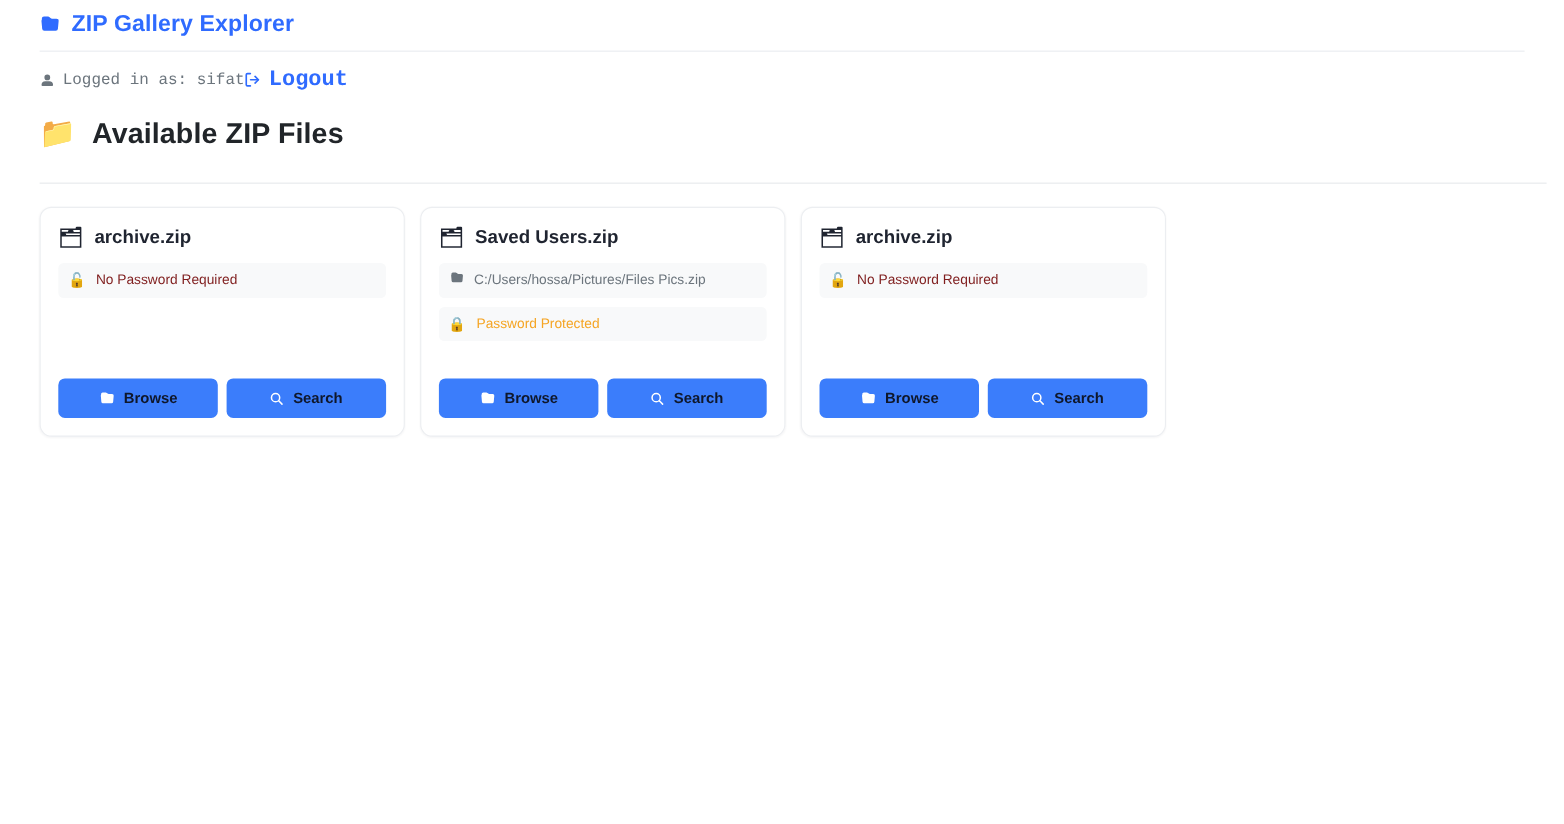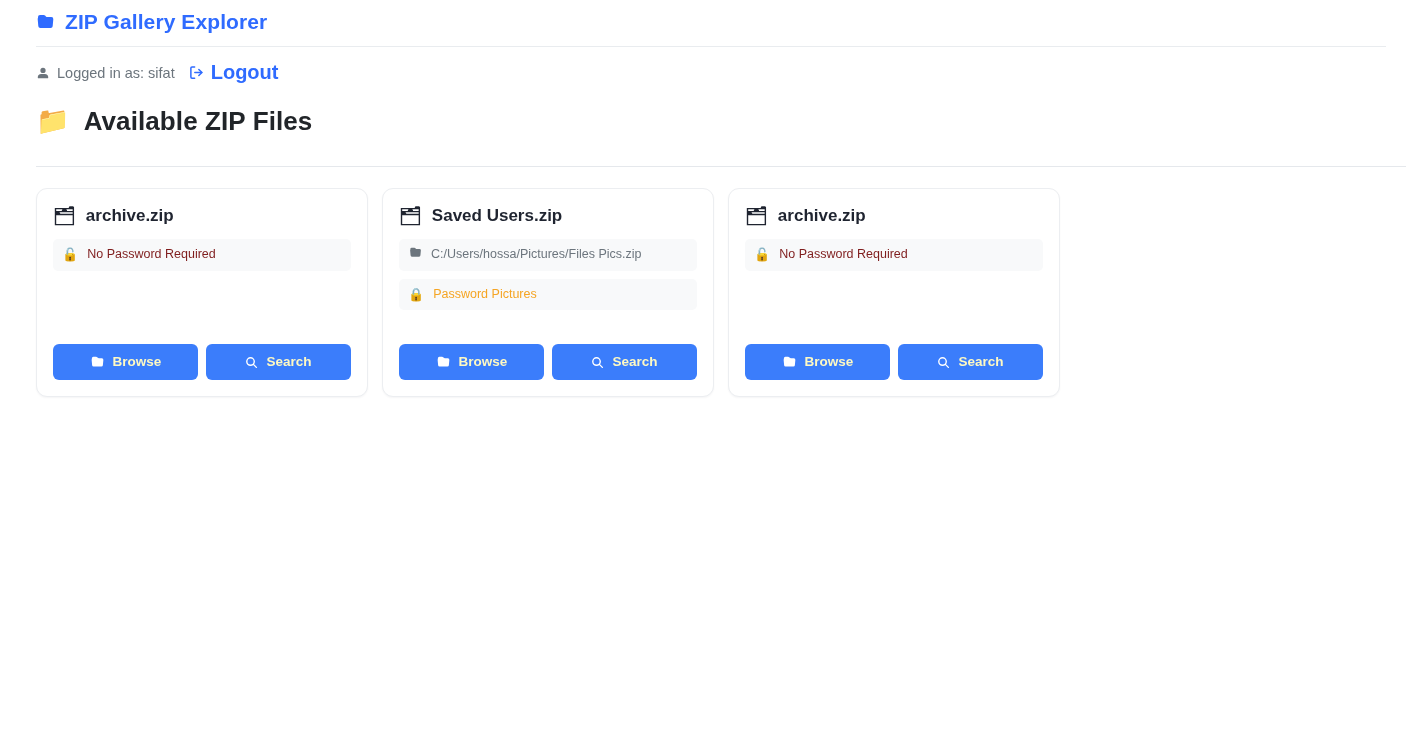--- a/index.html
+++ b/index.html
@@ -40,23 +40,23 @@
   .divider-top {
     height: 1px;
     background: #e9ecef;
     margin: 0 36px;
   }
 
   
   .userbar {
     display: flex;
     align-items: center;
-    gap: 14px;
     padding: 14px 36px 0 36px;
     font-size: 14.5px;
+    font-family: Liberation Mono, monospace;
   }
   .user-info {
     display: inline-flex;
     align-items: center;
     gap: 7px;
     color: #6c757d;
   }
   .user-info svg { display: block; }
   .logout-link {
     display: inline-flex;
@@ -164,21 +164,21 @@
     display: flex;
     gap: 8px;
     margin-top: auto;
     padding-top: 34px;
   }
   .btn {
     flex: 1 1 0;
     border: none;
     border-radius: 6px;
     background: #3b7dfb;
-    color: #fef9c3;
+    color: #0f172a;
     font-family: "Liberation Sans", sans-serif;
     font-size: 13.5px;
     font-weight: 700;
     padding: 11px 6px;
     display: inline-flex;
     align-items: center;
     justify-content: center;
     gap: 8px;
     cursor: pointer;
     line-height: 1;
@@ -271,21 +271,21 @@
       <div class="info-row">
         <span class="ricon">
           <svg width="13" height="11" viewBox="0 0 16 16" fill="#6c757d">
             <path d="M.54 3.87.5 3a2 2 0 0 1 2-2h3.672a2 2 0 0 1 1.414.586l.828.828A2 2 0 0 0 9.828 3h3.982a2 2 0 0 1 1.992 2.181l-.637 7A2 2 0 0 1 13.174 14H2.826a2 2 0 0 1-1.991-1.819l-.637-7a2 2 0 0 1 .342-1.31z"></path>
           </svg>
         </span>
         <span class="rtext">C:/Users/hossa/Pictures/Files Pics.zip</span>
       </div>
       <div class="status-row">
         <span class="emoji">🔒</span>
-        <span class="status-locked">Password Pictures</span>
+        <span class="status-locked">Password Protected</span>
       </div>
       <div class="card-actions">
         <button class="btn">
           <span>
             <svg width="15" height="12" viewBox="0 0 16 16" fill="#ffffff">
               <path d="M.54 3.87.5 3a2 2 0 0 1 2-2h3.672a2 2 0 0 1 1.414.586l.828.828A2 2 0 0 0 9.828 3h3.982a2 2 0 0 1 1.992 2.181l-.637 7A2 2 0 0 1 13.174 14H2.826a2 2 0 0 1-1.991-1.819l-.637-7a2 2 0 0 1 .342-1.31z"></path>
             </svg>
           </span>
           <span>Browse</span>
         </button>

